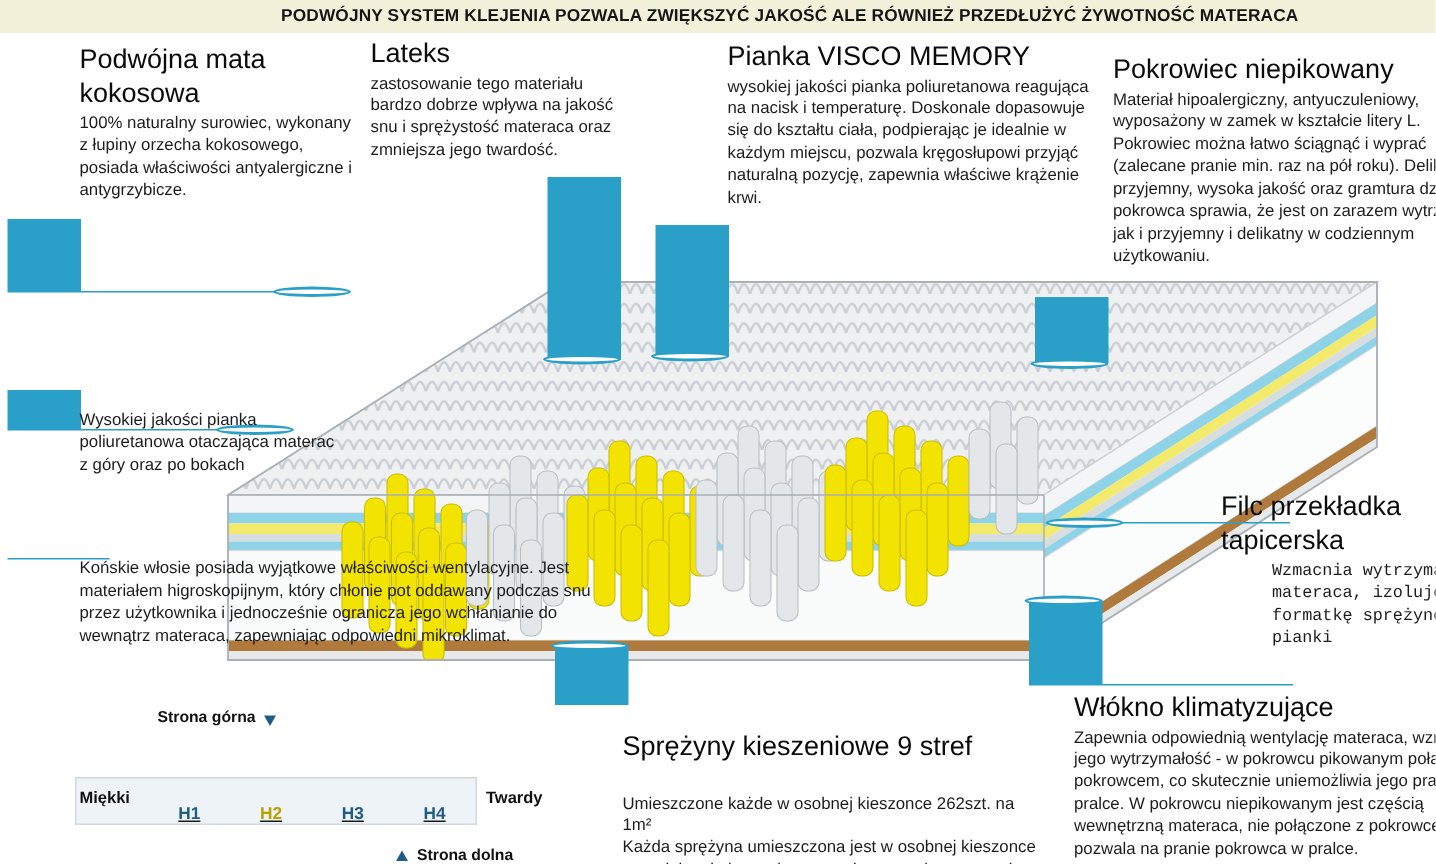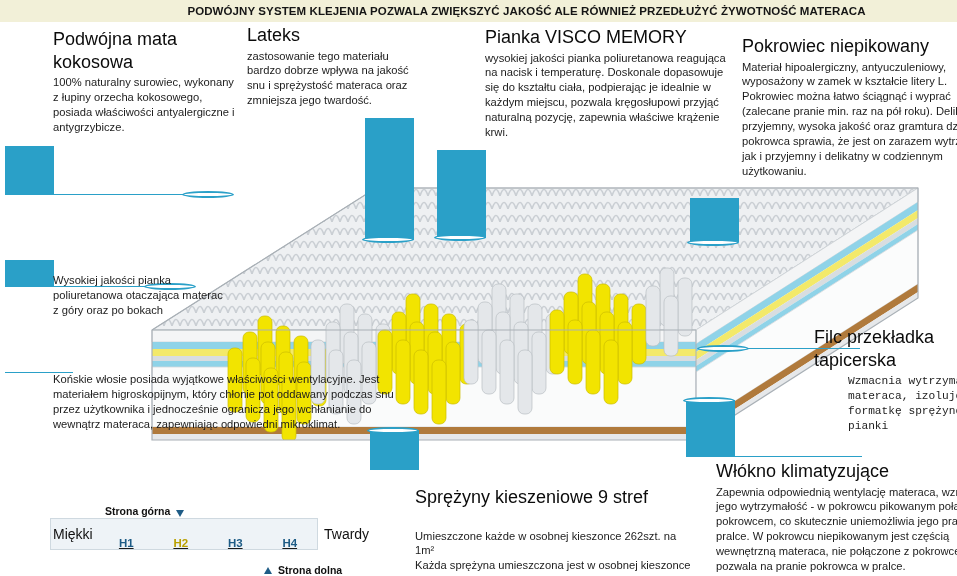--- a/index.html
+++ b/index.html
@@ -76,22 +76,22 @@
   }
   .scale-cell {
     flex: 1 1 0;
     text-align: center;
     font-size: 11.5px;
     font-weight: bold;
     color: #1e5c86;
   }
   .scale-cell.active { color: #b9a000; }
   .scale-label {
-    font-size: 14px;
-    font-weight: normal;
+    font-size: 11px;
+    font-weight: bold;
     color: #111;
   }
   .scale-small {
     font-size: 10.5px;
     font-weight: bold;
     color: #111;
   }
   .arrow-up, .arrow-down {
     width: 0; height: 0;
     border-left: 4px solid transparent;
@@ -309,21 +309,21 @@
   </div>
   <div class="abs" style="left:800px; top:374px; width:154px;font-family:Liberation Mono, monospace;">
     <div class="callout-body">Wzmacnia wytrzymałość materaca, izoluje formatkę sprężynową od pianki</div>
   </div>
 
   <div class="abs" style="left:668px; top:460px; width:286px;">
     <div class="callout-title">Włókno klimatyzujące</div>
     <div class="callout-body">Zapewnia odpowiednią wentylację materaca, wzmacnia jego wytrzymałość - w pokrowcu pikowanym połączona z pokrowcem, co skutecznie uniemożliwia jego pranie w pralce. W pokrowcu niepikowanym jest częścią wewnętrzną materaca, nie połączone z pokrowcem, pozwala na pranie pokrowca w pralce.</div>
   </div>
 
-  <div class="abs" style="left:57px; top:505px; display:flex; align-items:flex-end; gap:6px;">
+  <div class="abs" style="left:57px; top:472px; display:flex; align-items:flex-end; gap:6px;">
     <span class="scale-small">Strona górna</span>
     <span class="arrow-down"></span>
   </div>
 
   <div class="abs scale-box">
     <div class="scale-cell">H1</div>
     <div class="scale-cell active">H2</div>
     <div class="scale-cell">H3</div>
     <div class="scale-cell">H4</div>
   </div>

